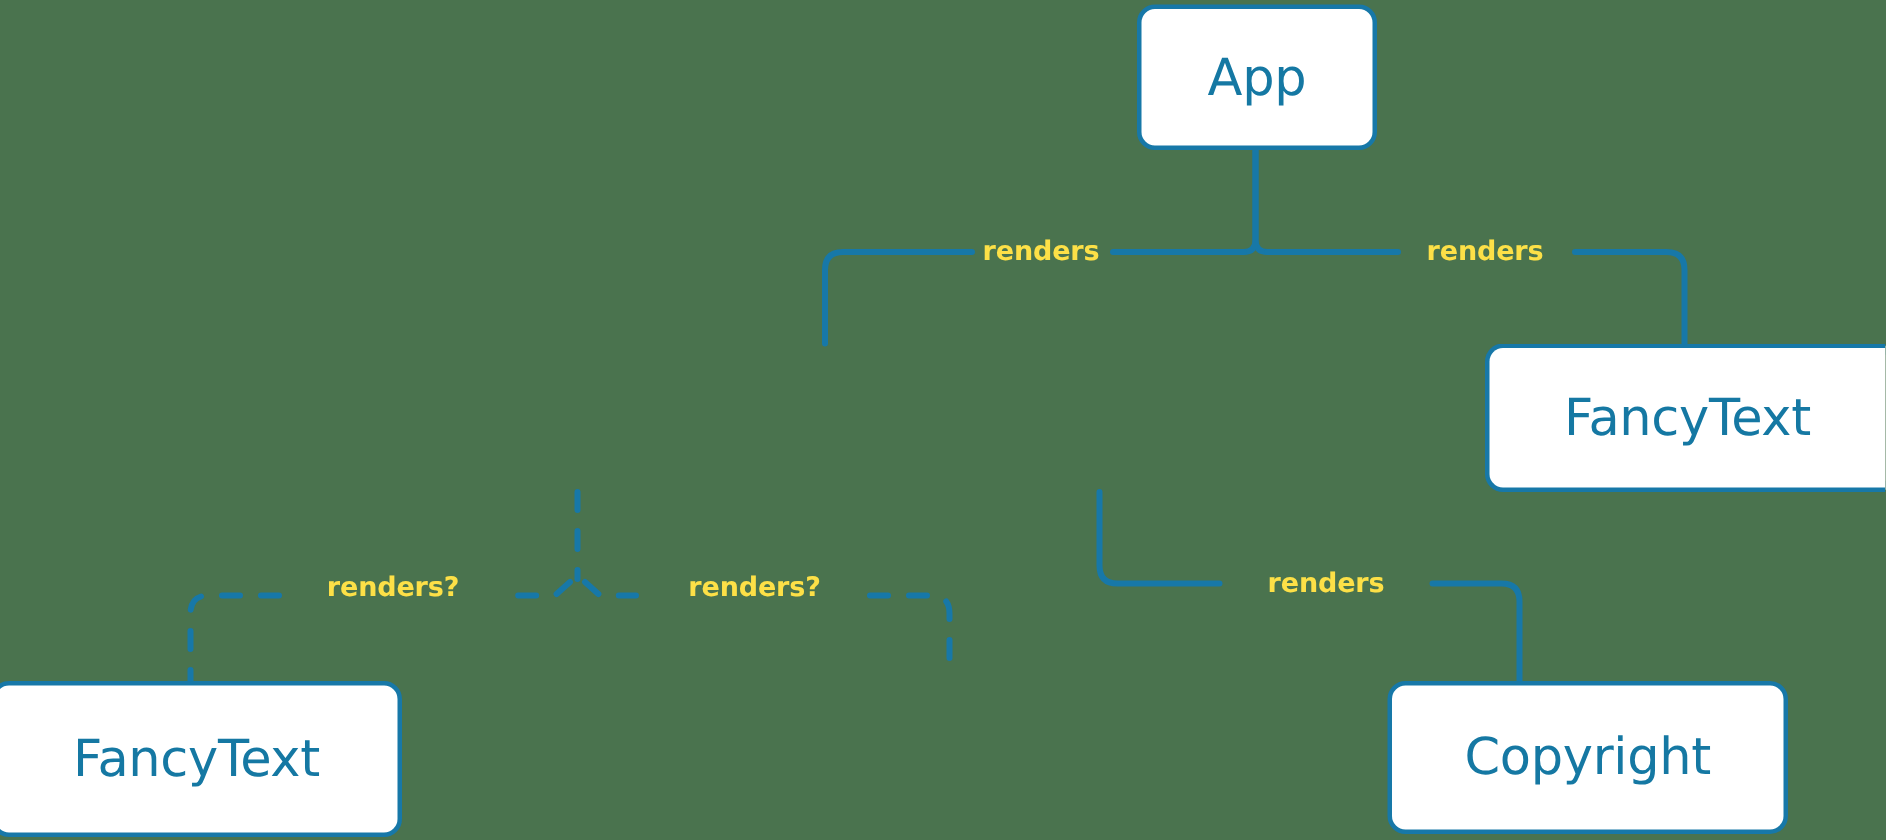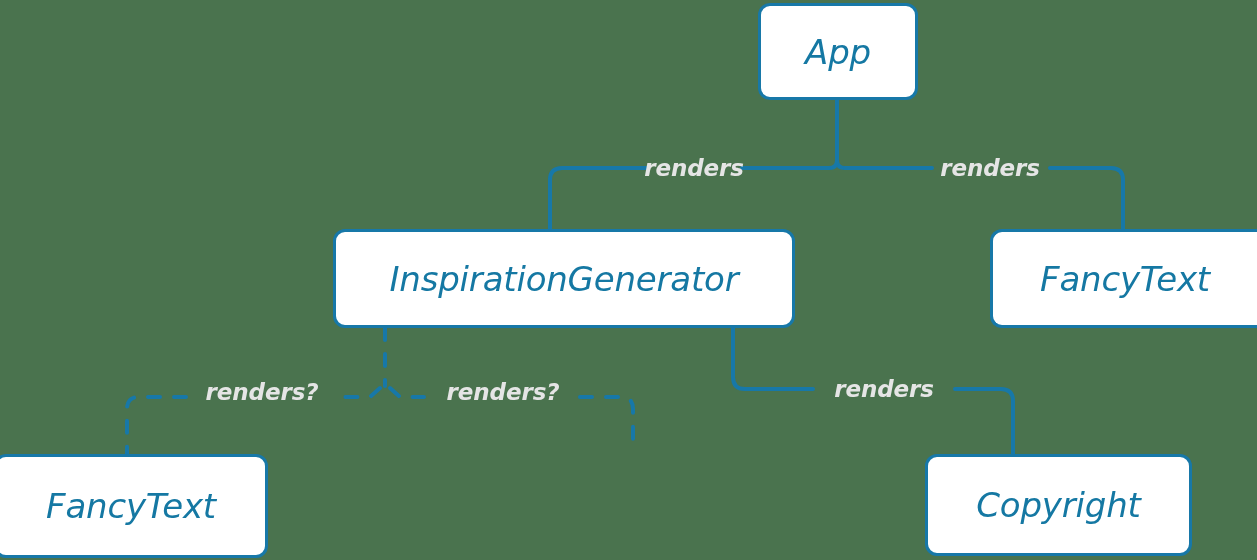--- a/index.html
+++ b/index.html
@@ -10,21 +10,20 @@
     width: 1257px;
     height: 560px;
     background: #4a734e;
     font-family: "DejaVu Sans", sans-serif;
     overflow: hidden;
   }
   #diagram-root {
     position: relative;
     width: 1257px;
     height: 472px;
-    font-style: italic;
   }
   #edge-layer {
     position: absolute;
     left: 0;
     top: 0;
     width: 1257px;
     height: 560px;
   }
   .node-box {
     position: absolute;
@@ -39,22 +38,22 @@
   }
   .node-label {
     color: #1578a3;
     font-size: 34px;
     font-weight: 400;
     letter-spacing: -0.2px;
     white-space: nowrap;
   }
   .edge-label {
     position: absolute;
-    color: #e5e5e5;
-    font-size: 23px;
+    color: #fde047;
+    font-size: 18px;
     font-weight: 700;
     letter-spacing: -0.1px;
     white-space: nowrap;
     transform: translate(-50%, -50%);
     z-index: 6;
     background: transparent;
   }
 </style>
 </head>
 <body>
@@ -79,23 +78,20 @@
 
       <path stroke-dasharray="12 14" d="M 390 388 L 400 397 L 424 397 M 580 397 L 621 397 Q 633 397 633 409 L 633 452"></path>
 
     </g>
   </svg>
 
   <div class="node-box" style="left:758px; top:3px; width:160px; height:97px;">
     <span class="node-label">App</span>
   </div>
 
-  <div class="node-box" style="left:333px; top:229px; width:462px; height:99px;">
-    <span class="node-label">InspirationGenerator</span>
-  </div>
 
   <div class="node-box" style="left:990px; top:229px; width:267px; height:99px; border-right:none; border-top-right-radius:0; border-bottom-right-radius:0;">
     <span class="node-label">FancyText</span>
   </div>
 
   <div class="node-box" style="left:-6px; top:454px; width:274px; height:104px;">
     <span class="node-label">FancyText</span>
   </div>
 
 

